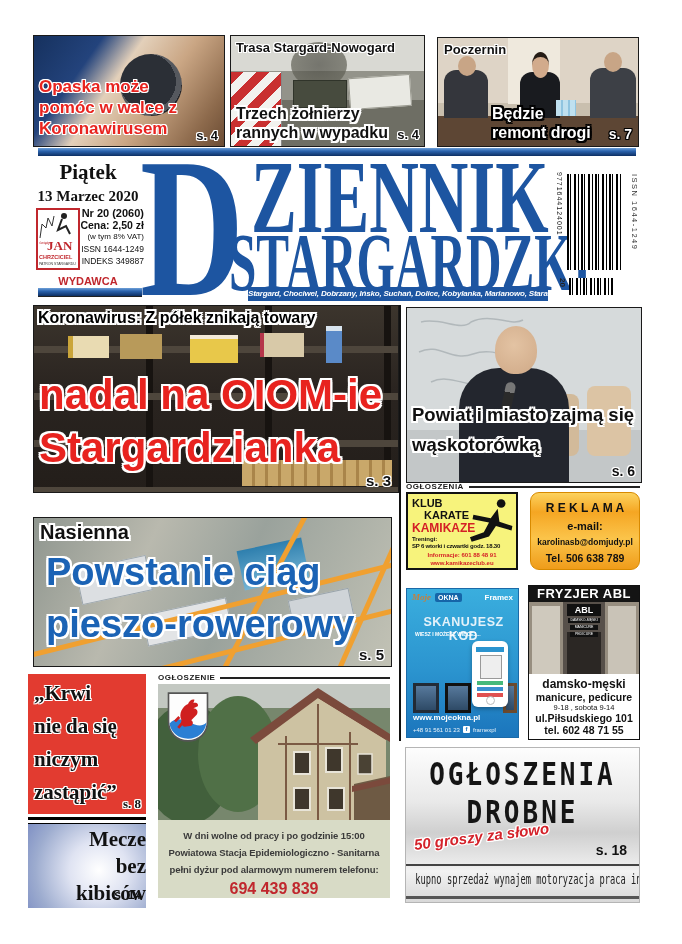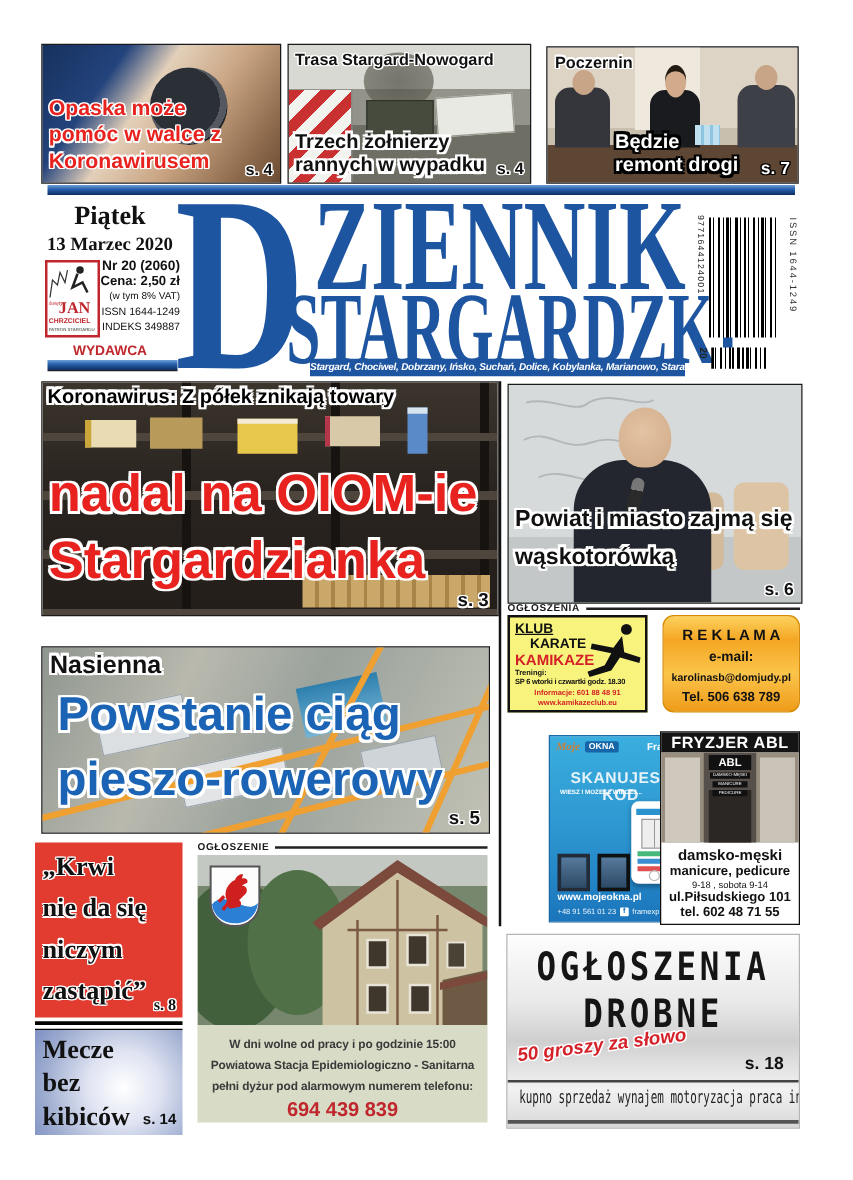--- a/index.html
+++ b/index.html
@@ -166,21 +166,21 @@
   <div class="abs label-row" style="left:406px;top:482px;width:234px;">
     <span>OGŁOSZENIA</span>
       <span class="rule"></span>
   </div>
 
   <div class="adcard" style="left:406px;top:492px;width:112px;height:78px;background:#f7f37c;border:2px solid #111;">
     <svg width="52" height="48" viewBox="0 0 60 52" style="position:absolute;right:1px;top:2px;">
       <circle cx="44" cy="7" r="5" fill="#111"></circle>
       <path d="M40,13 L32,24 L12,20 L11,25 L30,29 L24,40 L8,46 L10,51 L30,45 L38,33 L56,38 L57,33 L42,28 Z" fill="#111"></path>
     </svg>
-    <div class="abs b" style="left:4px;top:3px;font-size:11px;text-decoration:underline;">KLUB</div>
+    <div class="abs b" style="left:4px;top:3px;font-size:11px;">KLUB</div>
     <div class="abs b" style="left:16px;top:15px;font-size:11px;">KARATE</div>
     <div class="abs b" style="left:4px;top:27px;font-size:12px;color:#d41f26;">KAMIKAZE</div>
     <div class="abs b" style="left:4px;top:42px;font-size:6px;">Treningi:</div>
     <div class="abs b" style="left:4px;top:49px;font-size:6px;letter-spacing:-0.2px;white-space:nowrap;">SP 6 wtorki i czwartki godz. 18.30</div>
     <div class="abs b" style="left:0;top:58px;width:108px;text-align:center;font-size:6px;color:#d41f26;">Informacje: 601 88 48 91</div>
     <div class="abs b" style="left:0;top:66px;width:108px;text-align:center;font-size:6px;color:#d41f26;">www.kamikazeclub.eu</div>
   </div>
 
   <div class="adcard" style="left:530px;top:492px;width:110px;height:78px;border-radius:9px;background:linear-gradient(180deg,#fcd25e 0%,#f5a623 25%,#fbc44a 60%,#ef9c1a 100%);border:1px solid #d88a00;text-align:center;">
     <div class="b" style="margin-top:8px;font-size:12px;">R E K L A M A</div>
@@ -199,21 +199,21 @@
     <div class="abs" style="left:220px;top:-40px;width:5px;height:260px;background:#f0a030;transform:rotate(28deg);"></div>
     <div class="abs" style="left:330px;top:-30px;width:5px;height:240px;background:#f0a030;transform:rotate(24deg);"></div>
     <span class="abs ow2 b" style="left:6px;top:3px;font-size:20px;color:#111;">Nasienna</span>
     <div class="abs ow2 b" style="left:12px;top:28px;font-size:38px;line-height:52px;color:#1b63b5;">
       <div>Powstanie ciąg</div>
       <div>pieszo-rowerowy</div>
     </div>
     <span class="abs pg ow1" style="right:7px;bottom:3px;font-size:15px;color:#111;">s. 5</span>
   </div>
 
-  <div class="adcard" style="left:406px;top:588px;width:113px;height:150px;background:linear-gradient(180deg,#3aaede 0%,#2b94cf 55%,#1b75bc 100%);border:1px solid #1b6aa8;margin-left:33px;">
+  <div class="adcard" style="left:406px;top:588px;width:113px;height:150px;background:linear-gradient(180deg,#3aaede 0%,#2b94cf 55%,#1b75bc 100%);border:1px solid #1b6aa8;">
     <span class="abs serif" style="left:5px;top:3px;font-size:9px;font-style:italic;font-weight:bold;color:#c87f3a;">Moje</span>
     <span class="abs b" style="left:28px;top:4px;font-size:7px;color:#fff;background:#1565a8;padding:1px 3px;border-radius:2px;">OKNA</span>
     <span class="abs b" style="right:5px;top:4px;font-size:8px;color:#fff;">Framex</span>
     <div class="abs b" style="left:0;top:26px;width:113px;text-align:center;font-size:12.5px;color:#e4f2fa;letter-spacing:.5px;">SKANUJESZ KOD</div>
     <div class="abs b" style="left:8px;top:42px;font-size:5px;color:#fff;">WIESZ I MOŻESZ WIĘCEJ...</div>
     <div class="okna-win" style="left:6px;top:94px;width:26px;height:30px;"></div>
     <div class="okna-win" style="left:38px;top:94px;width:26px;height:30px;border-color:#111;"></div>
     <div class="okna-win" style="left:96px;top:94px;width:14px;height:30px;border-color:#6b4a2e;"></div>
     <div class="abs" style="right:10px;top:52px;width:36px;height:66px;background:#fff;border-radius:6px;box-shadow:0 2px 4px rgba(0,0,0,.3);">
       <div class="abs" style="left:4px;top:6px;width:28px;height:5px;background:#2b94cf;"></div>
@@ -262,21 +262,21 @@
       <div class="krwi-line">nie da się</div>
       <div class="krwi-line">niczym</div>
       <div class="krwi-line">zastąpić”</div>
     </div>
     <span class="abs serif pg ow1" style="right:5px;bottom:2px;font-size:13px;color:#111;">s. 8</span>
   </div>
 
   <div class="abs" style="left:28px;top:817px;width:118px;height:3px;border-top:3px solid #000;border-bottom:1px solid #000;"></div>
 
   <div class="abs" style="left:28px;top:824px;width:118px;height:84px;background:radial-gradient(circle at 60% 55%,#ffffff 0%,#dfe3f2 35%,#9daccf 75%,#7f90c4 100%);">
-    <div class="serif b" style="padding:2px 0 11px 6px;font-size:21px;color:#111;">
+    <div class="serif b" style="padding:2px 0 11px 6px;font-size:21px;color:#111;text-align:right;">
       <div class="mecze-line">Mecze</div>
       <div class="mecze-line">bez</div>
       <div class="mecze-line">kibiców</div>
     </div>
     <span class="abs pg" style="right:5px;bottom:6px;font-size:12px;color:#111;">s. 14</span>
   </div>
 
   <div class="abs label-row" style="left:158px;top:673px;width:232px;">
     <span>OGŁOSZENIE</span>
       <span class="rule"></span>

